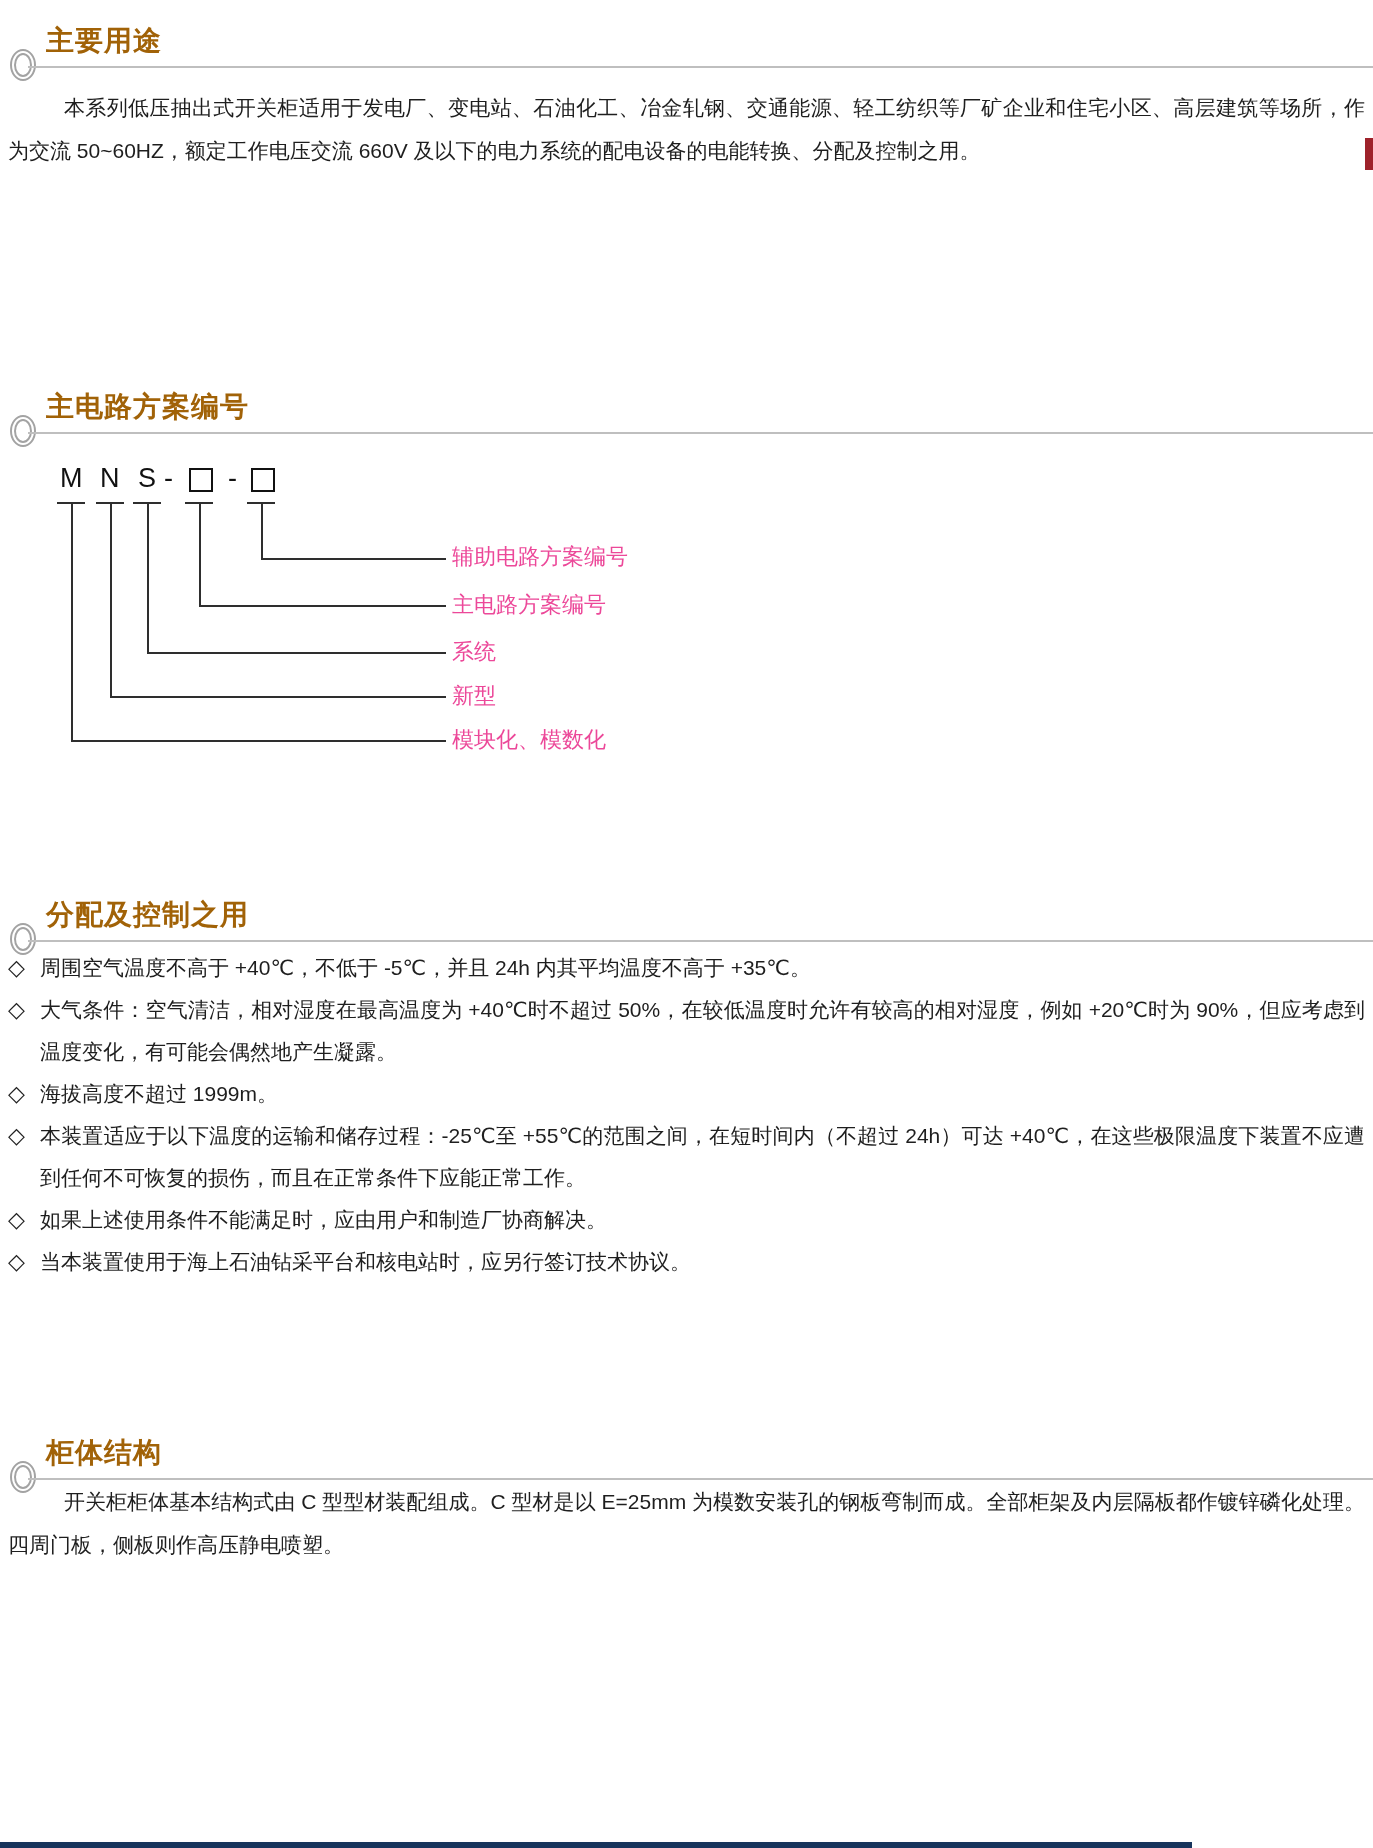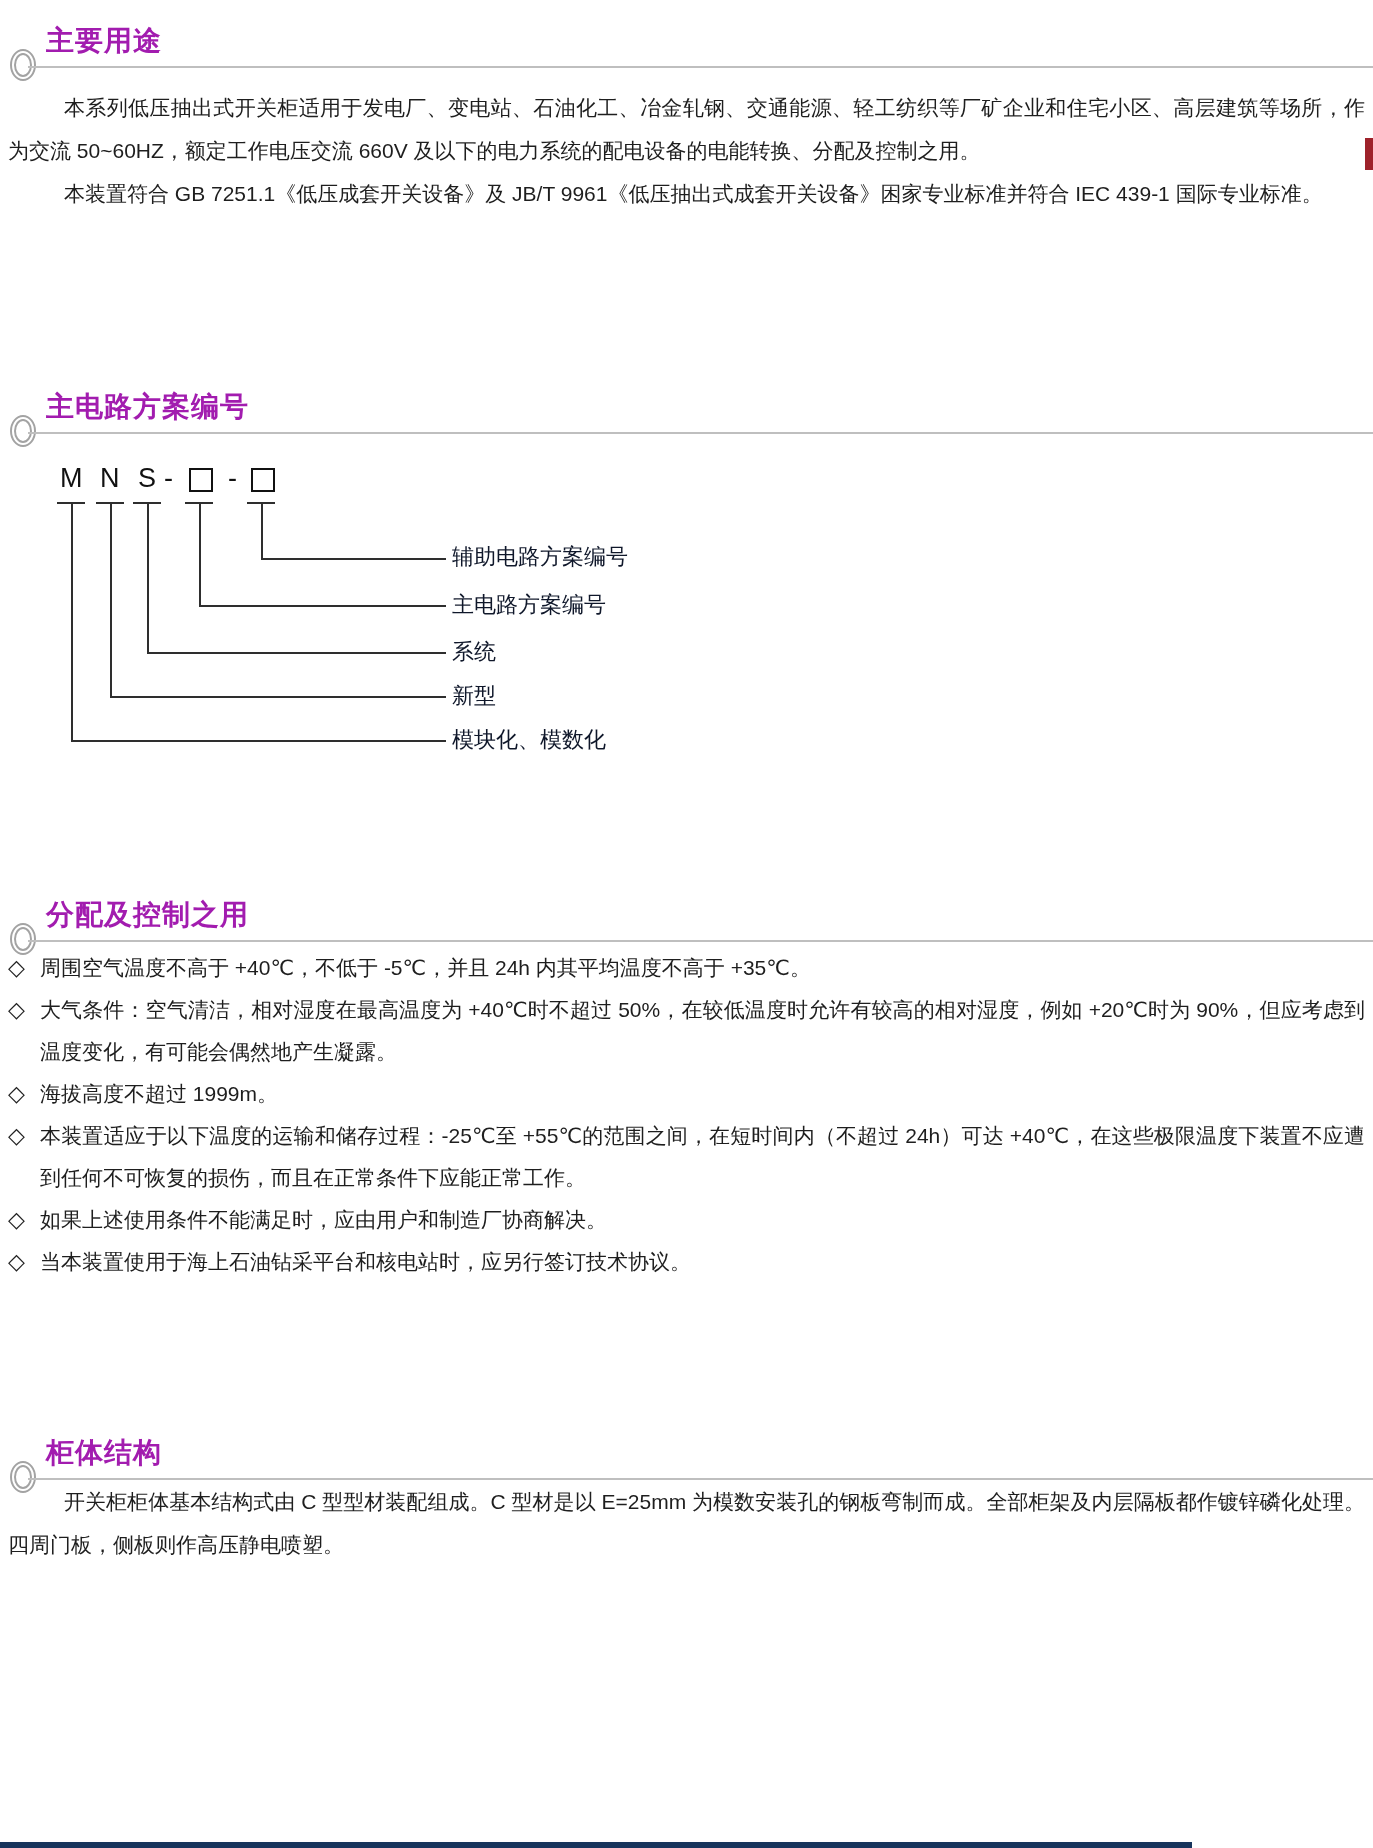--- a/index.html
+++ b/index.html
@@ -6,21 +6,21 @@
   body {
     width:1373px; height:1848px; position:relative; background:#ffffff;
     font-family:"Liberation Sans","DejaVu Sans",sans-serif;
     color:#1e1e1e; overflow:hidden;
   }
 
   
   .sec-header { position:absolute; left:0; width:1373px; height:72px; }
   .sec-title {
     position:absolute; left:46px; top:0; font-size:28px; font-weight:bold;
-    color:#a21caf; letter-spacing:1px; white-space:nowrap;
+    color:#a16207; letter-spacing:1px; white-space:nowrap;
   }
   .sec-rule { position:absolute; left:28px; right:0; top:44px; height:2px; background:#bfbfbf; }
   .sec-ring {
     position:absolute; left:10px; top:27px; width:26px; height:32px;
     border:2px solid #a3a3a3; border-radius:50%; background:#ffffff; box-sizing:border-box;
   }
   .sec-ring::before {
     content:""; position:absolute; left:2px; top:2px; right:2px; bottom:2px;
     border:2px solid #a3a3a3; border-radius:50%;
   }
@@ -34,38 +34,37 @@
   .bullet-row { display:flex; align-items:flex-start; }
   .bullet-diamond { flex:0 0 32px; font-size:22px; line-height:42px; color:#222; }
   .bullet-text { flex:1; text-align:justify; }
 
   
   .diagram { position:absolute; left:0; top:455px; width:900px; height:320px; }
   .model-char { position:absolute; top:8px; font-size:27px; font-weight:500; color:#111; line-height:30px; }
   .model-box { position:absolute; top:13px; width:20px; height:20px; border:2px solid #111; background:#fff; }
   .tick { position:absolute; top:47px; height:2px; background:#2e2e2e; }
   .conn { position:absolute; top:49px; border-left:2px solid #2e2e2e; border-bottom:2px solid #2e2e2e; }
-  .diag-label { position:absolute; left:452px; font-size:22px; line-height:28px; color:#0f172a; white-space:nowrap; }
+  .diag-label { position:absolute; left:452px; font-size:22px; line-height:28px; color:#ec4899; white-space:nowrap; }
 
   
   .side-tab { position:absolute; right:0; top:138px; width:8px; height:32px; }
   .footer-bar { position:absolute; left:0; top:1842px; width:1192px; height:6px; }
 </style>
 </head>
 <body>
 
 <div class="sec-header" style="top:22px">
   <span class="sec-ring"></span>
   <div class="sec-rule"></div>
   <div class="sec-title">主要用途</div>
 </div>
 
 <div class="body-block" style="top:86px">
   <p>本系列低压抽出式开关柜适用于发电厂、变电站、石油化工、冶金轧钢、交通能源、轻工纺织等厂矿企业和住宅小区、高层建筑等场所，作为交流 50~60HZ，额定工作电压交流 660V 及以下的电力系统的配电设备的电能转换、分配及控制之用。</p>
-  <p>本装置符合 GB 7251.1《低压成套开关设备》及 JB/T 9961《低压抽出式成套开关设备》困家专业标准并符合 IEC 439-1 国际专业标准。</p>
 </div>
 
 <div class="sec-header" style="top:388px">
   <span class="sec-ring"></span>
   <div class="sec-rule"></div>
   <div class="sec-title">主电路方案编号</div>
 </div>
 
 <div class="diagram">
 

